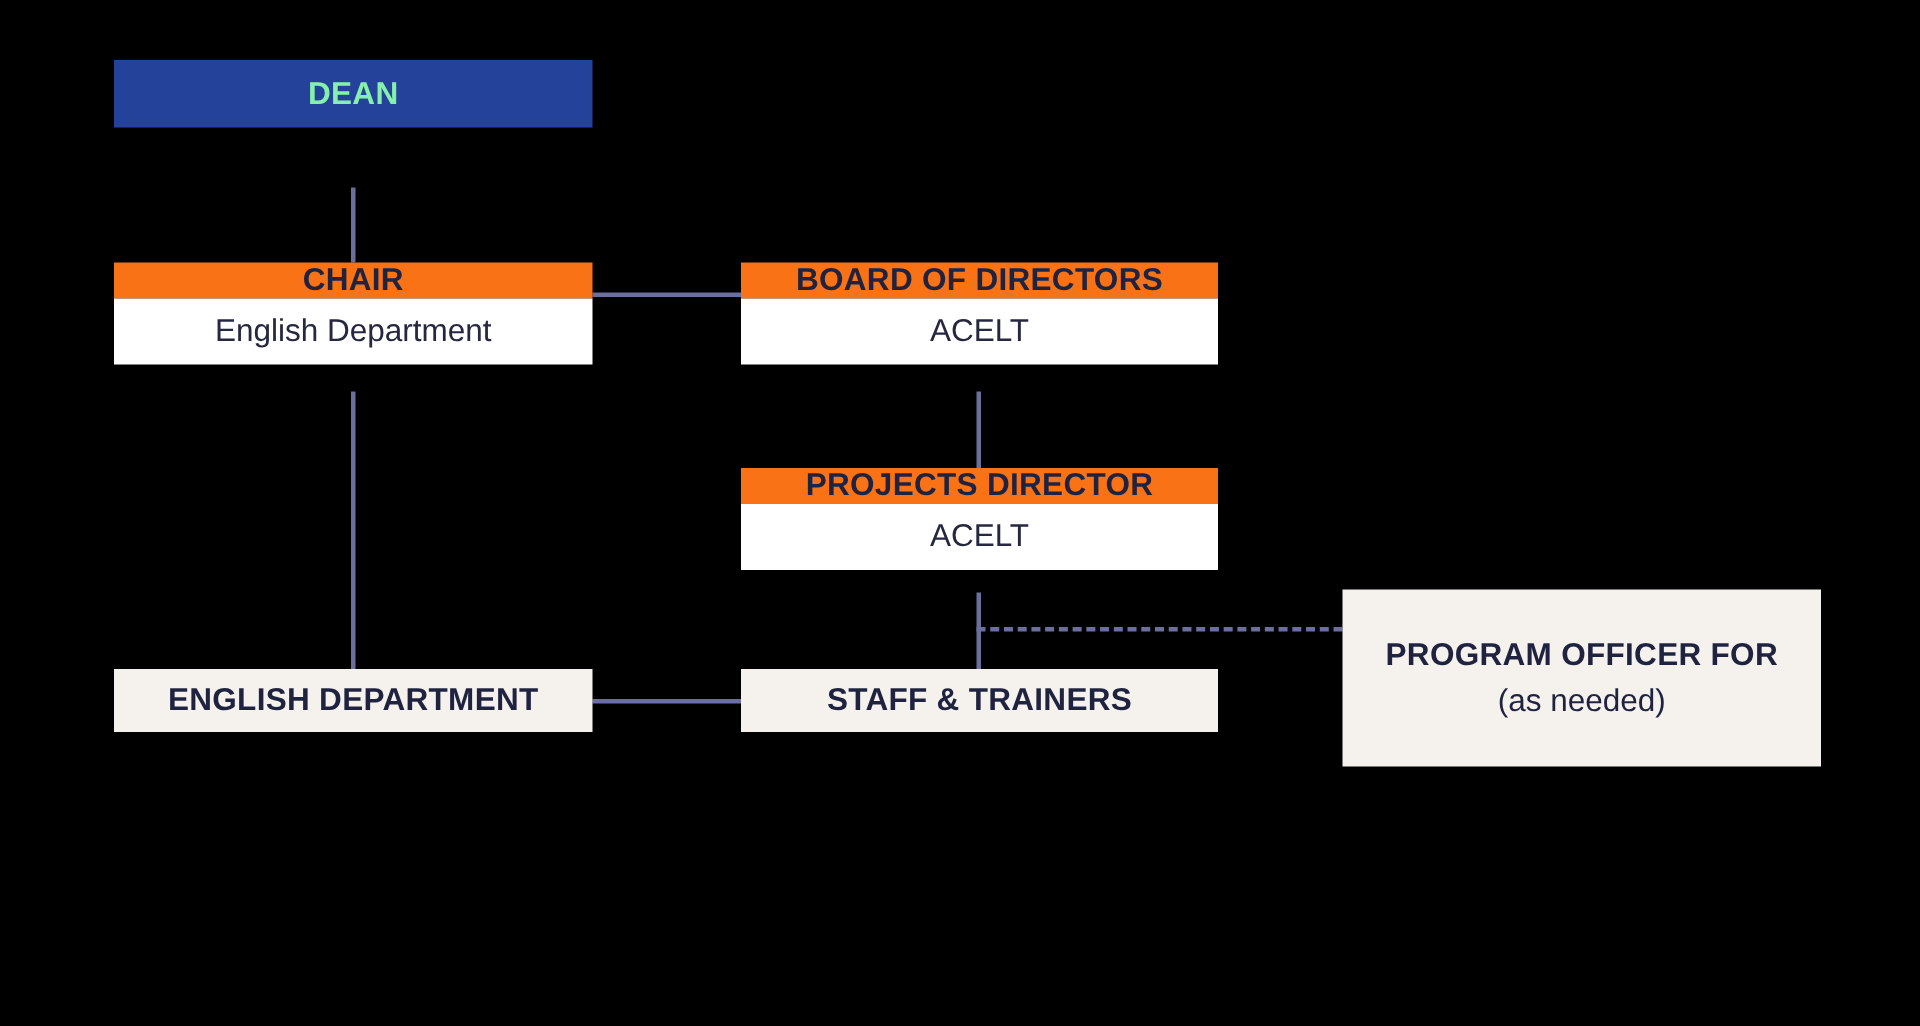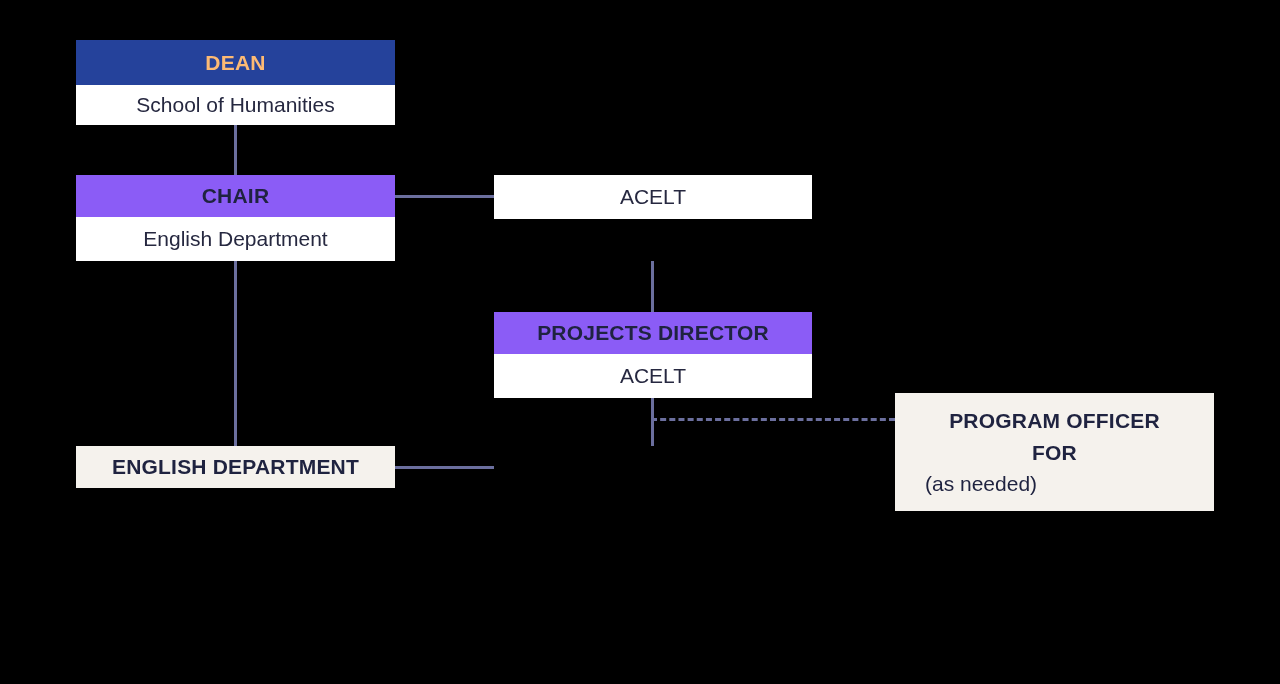--- a/index.html
+++ b/index.html
@@ -60,34 +60,34 @@
     color: #262840;
     text-align: center;
     display: flex;
     align-items: center;
     justify-content: center;
   }
 
   
   .node.dean .node-header {
     background: #25429b;
-    color: #fdba74;
+    color: #86efac;
     height: 45px;
     font-size: 21px;
   }
   .node.dean .node-body {
     height: 40px;
     font-size: 21px;
   }
 
   
   .node.lightblue .node-header {
-    background: #8b5cf6;
+    background: #f97316;
     color: #1f2340;
-    height: 42px;
+    height: 24px;
     font-size: 21px;
   }
   .node.lightblue .node-body {
     height: 44px;
     font-size: 21px;
   }
 
   
   .node.plain {
     background: #f5f2ed;
@@ -97,23 +97,23 @@
     font-weight: bold;
     font-size: 21px;
     letter-spacing: 0.2px;
     text-align: center;
   }
 
   
   .node.stacked {
     background: #f5f2ed;
     color: #1f2340;
-    align-items: flex-start;
+    align-items: center;
     justify-content: center;
-    padding: 12px 30px;
+    padding: 12px 18px;
     text-align: center;
   }
   .node.stacked .line-strong {
     font-weight: bold;
     font-size: 21px;
     line-height: 32px;
     letter-spacing: 0.2px;
   }
   .node.stacked .line-soft {
     font-weight: normal;
@@ -135,40 +135,43 @@
   <div class="connector v" style="left:651px; top:261px; height:51px;"></div>
 
   <div class="connector v" style="left:651px; top:395px; height:51px;"></div>
 
   <div class="connector h" style="left:395px; top:466px; width:99px;"></div>
 
   <div class="connector dashed-h" style="left:651px; top:418px; width:244px;"></div>
 
   <div class="node dean" style="left:76px; top:40px; width:319px;">
     <div class="node-header">DEAN</div>
-    <div class="node-body">School of Humanities</div>
   </div>
 
   <div class="node lightblue" style="left:76px; top:175px; width:319px;">
     <div class="node-header">CHAIR</div>
     <div class="node-body">English Department</div>
   </div>
 
   <div class="node lightblue" style="left:494px; top:175px; width:318px;">
+    <div class="node-header">BOARD OF DIRECTORS</div>
     <div class="node-body">ACELT</div>
   </div>
 
   <div class="node lightblue" style="left:494px; top:312px; width:318px;">
     <div class="node-header">PROJECTS DIRECTOR</div>
     <div class="node-body">ACELT</div>
   </div>
 
   <div class="node plain" style="left:76px; top:446px; width:319px; height:42px;">
     <span>ENGLISH DEPARTMENT</span>
   </div>
 
+  <div class="node plain" style="left:494px; top:446px; width:318px; height:42px;">
+    <span>STAFF &amp; TRAINERS</span>
+  </div>
 
   <div class="node stacked" style="left:895px; top:393px; width:319px; height:118px;">
     <div class="line-strong">PROGRAM OFFICER FOR</div>
     <div class="line-soft">(as needed)</div>
   </div>
 
 </div>
 
 </body></html>

